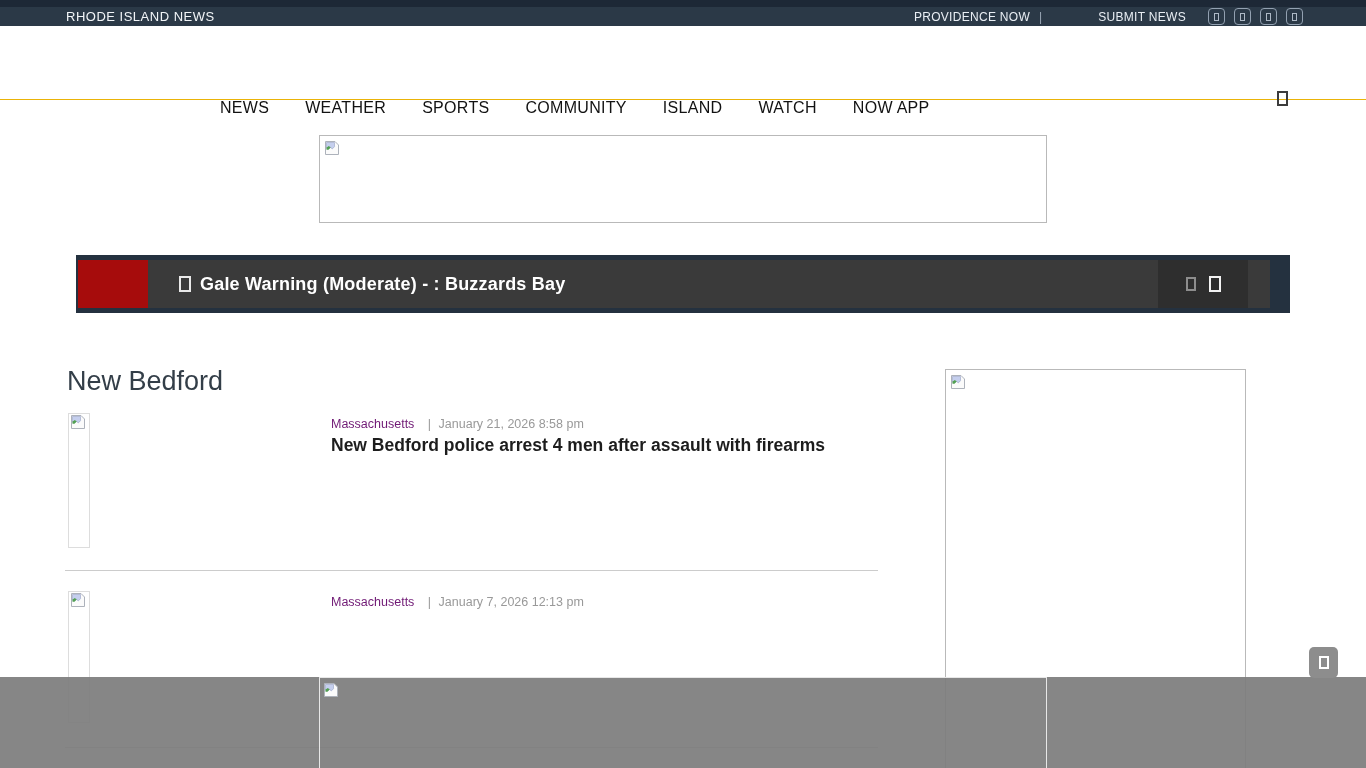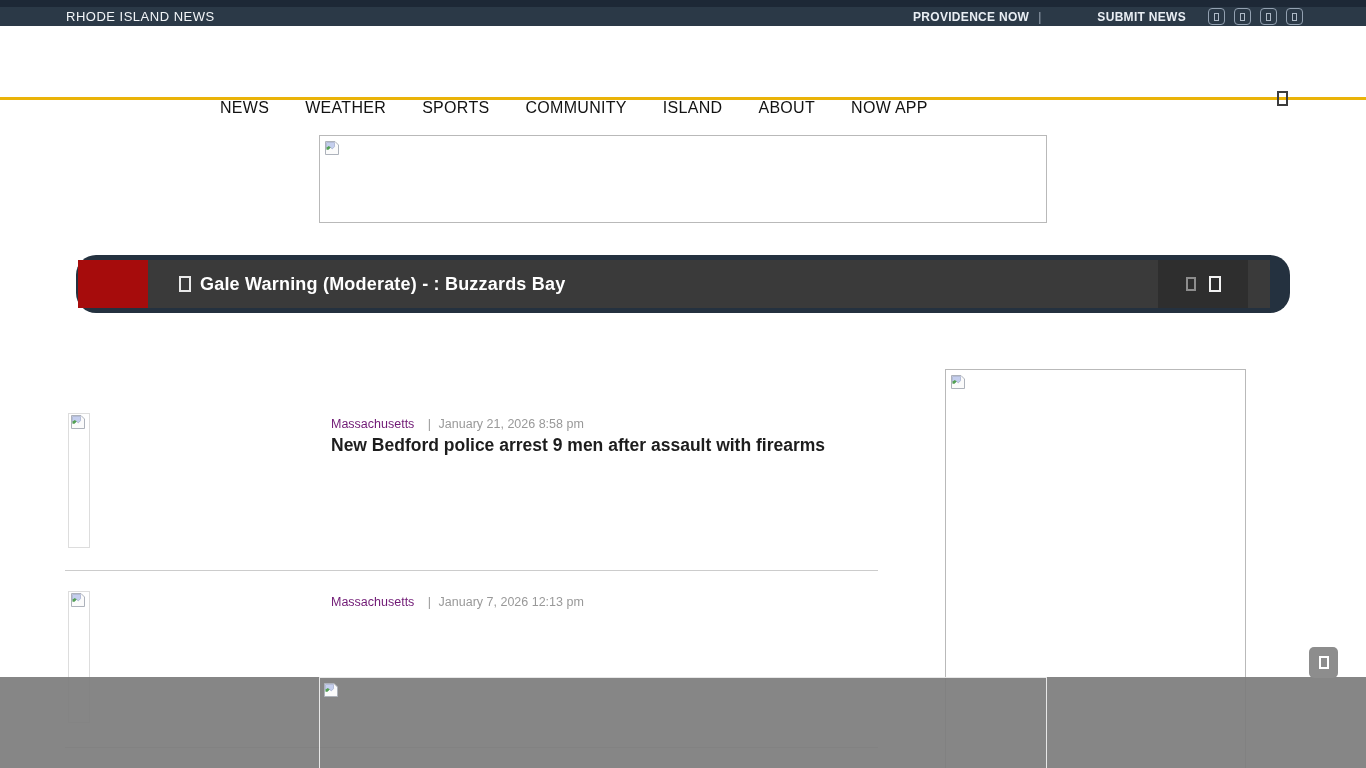--- a/index.html
+++ b/index.html
@@ -7,45 +7,45 @@
   body { font-family:"Liberation Sans", sans-serif; }
   #screen { position:relative; width:1366px; height:768px; background:#fff; overflow:hidden; }
 
   
   .topbar { position:absolute; left:0; top:0; width:1366px; height:26px;
     background:#2b3947; border-top:7px solid #1d2836;
     display:flex; align-items:center; justify-content:space-between;
     padding:0 63px 0 66px; }
   .site-title { color:#f2f5f8; font-size:13px; letter-spacing:.5px; }
   .topbar-right { display:flex; align-items:center; }
-  .topbar-link { color:#e9eef4; font-size:12px; font-weight:700; letter-spacing:.3px; cursor:pointer;padding-left:47px; }
+  .topbar-link { color:#e9eef4; font-size:12px; font-weight:400; letter-spacing:.3px; cursor:pointer;padding-left:47px; }
   .topbar-sep { color:#9aa7b5; font-size:12px; margin:0 9px; }
   .social-row { display:flex; gap:9px; margin-left:22px; }
   .social { width:17px; height:17px; border:1px solid #93a1b1; border-radius:4px;
     display:flex; align-items:center; justify-content:center; cursor:pointer; }
   .social .tofu { width:5px; height:8px; border:1px solid #aeb9c6; }
 
   .tofu { display:inline-block; }
 
   
   .navbar { position:absolute; left:0; top:30px; width:1366px; height:70px;
-    background:#fff; border-bottom:3px solid #eab308; }
+    background:#fff; border-bottom:1px solid #eab308; }
   .menu { position:absolute; left:220px; top:69px; display:flex; gap:36px; }
   .menu-item { font-size:16px; color:#121212; letter-spacing:.3px; cursor:pointer; white-space:nowrap; }
   .search-tofu { position:absolute; left:1277px; top:61px; width:11px; height:15px;
     border:2px solid #3c3c3c; cursor:pointer; }
 
   
   .ad-box { position:absolute; background:#fff; border:1px solid #b9b9b9; cursor:pointer; }
   .ad-leaderboard { left:319px; top:135px; width:728px; height:88px; }
   .ad-sidebar { left:945px; top:369px; width:301px; height:520px; }
   .bimg { position:absolute; left:4px; top:4px; width:16px; height:16px; }
 
   
-  .alert-wrap { position:absolute; left:76px; top:255px; width:1214px; height:58px; background:#24313f;border-radius:20px; }
+  .alert-wrap { position:absolute; left:76px; top:255px; width:1214px; height:58px; background:#24313f; }
   .alert-bar { position:absolute; left:2px; top:5px; right:20px; bottom:5px;
     background:#3a3a3a; display:flex; align-items:center; cursor:pointer; }
   .alert-red { width:70px; height:100%; background:#a60c0c; flex:none; }
   .alert-tofu { margin-left:31px; width:12px; height:16px; border:2px solid #e9e9e9; flex:none; }
   .alert-text { margin-left:9px; color:#fff; font-size:18px; font-weight:700; letter-spacing:.2px; white-space:nowrap; }
   .alert-controls { position:absolute; right:22px; top:0; bottom:0; width:90px;
     background:#2e2e2e; display:flex; align-items:center; justify-content:center; gap:13px; }
   .ctrl-prev { width:10px; height:14px; border:2px solid #8d8d8d; cursor:pointer; }
   .ctrl-next { width:12px; height:16px; border:2px solid #f2f2f2; cursor:pointer; }
 
@@ -120,21 +120,21 @@
     </div>
   </div>
 
   <div class="navbar">
     <nav class="menu">
       <span class="menu-item">NEWS</span>
       <span class="menu-item">WEATHER</span>
       <span class="menu-item">SPORTS</span>
       <span class="menu-item">COMMUNITY</span>
       <span class="menu-item">ISLAND</span>
-      <span class="menu-item">ABOUT</span>
+      <span class="menu-item">WATCH</span>
       <span class="menu-item">NOW APP</span>
     </nav>
     <span class="search-tofu"></span>
   </div>
 
   <div class="ad-box ad-leaderboard">
     <svg class="bimg">
         <use href="#broken-img"></use>
       </svg>
   </div>
@@ -144,32 +144,33 @@
       <span class="alert-red"></span>
       <span class="alert-tofu"></span>
       <span class="alert-text">Gale Warning (Moderate) - : Buzzards Bay</span>
       <span class="alert-controls">
         <span class="ctrl-prev"></span>
         <span class="ctrl-next"></span>
       </span>
     </div>
   </div>
 
+  <h1 class="section-heading">New Bedford</h1>
 
   <div class="thumb thumb-1">
     <svg class="bimg">
         <use href="#broken-img"></use>
       </svg>
   </div>
   <div class="meta meta-1">
     <span class="category">Massachusetts</span>
     <span class="pipe">|</span>
     <span class="date">January 21, 2026 8:58 pm</span>
   </div>
-  <div class="headline headline-1">New Bedford police arrest 9 men after assault with firearms</div>
+  <div class="headline headline-1">New Bedford police arrest 4 men after assault with firearms</div>
 
   <div class="divider divider-1"></div>
 
   <div class="thumb thumb-2">
     <svg class="bimg">
         <use href="#broken-img"></use>
       </svg>
   </div>
   <div class="meta meta-2">
     <span class="category">Massachusetts</span>

